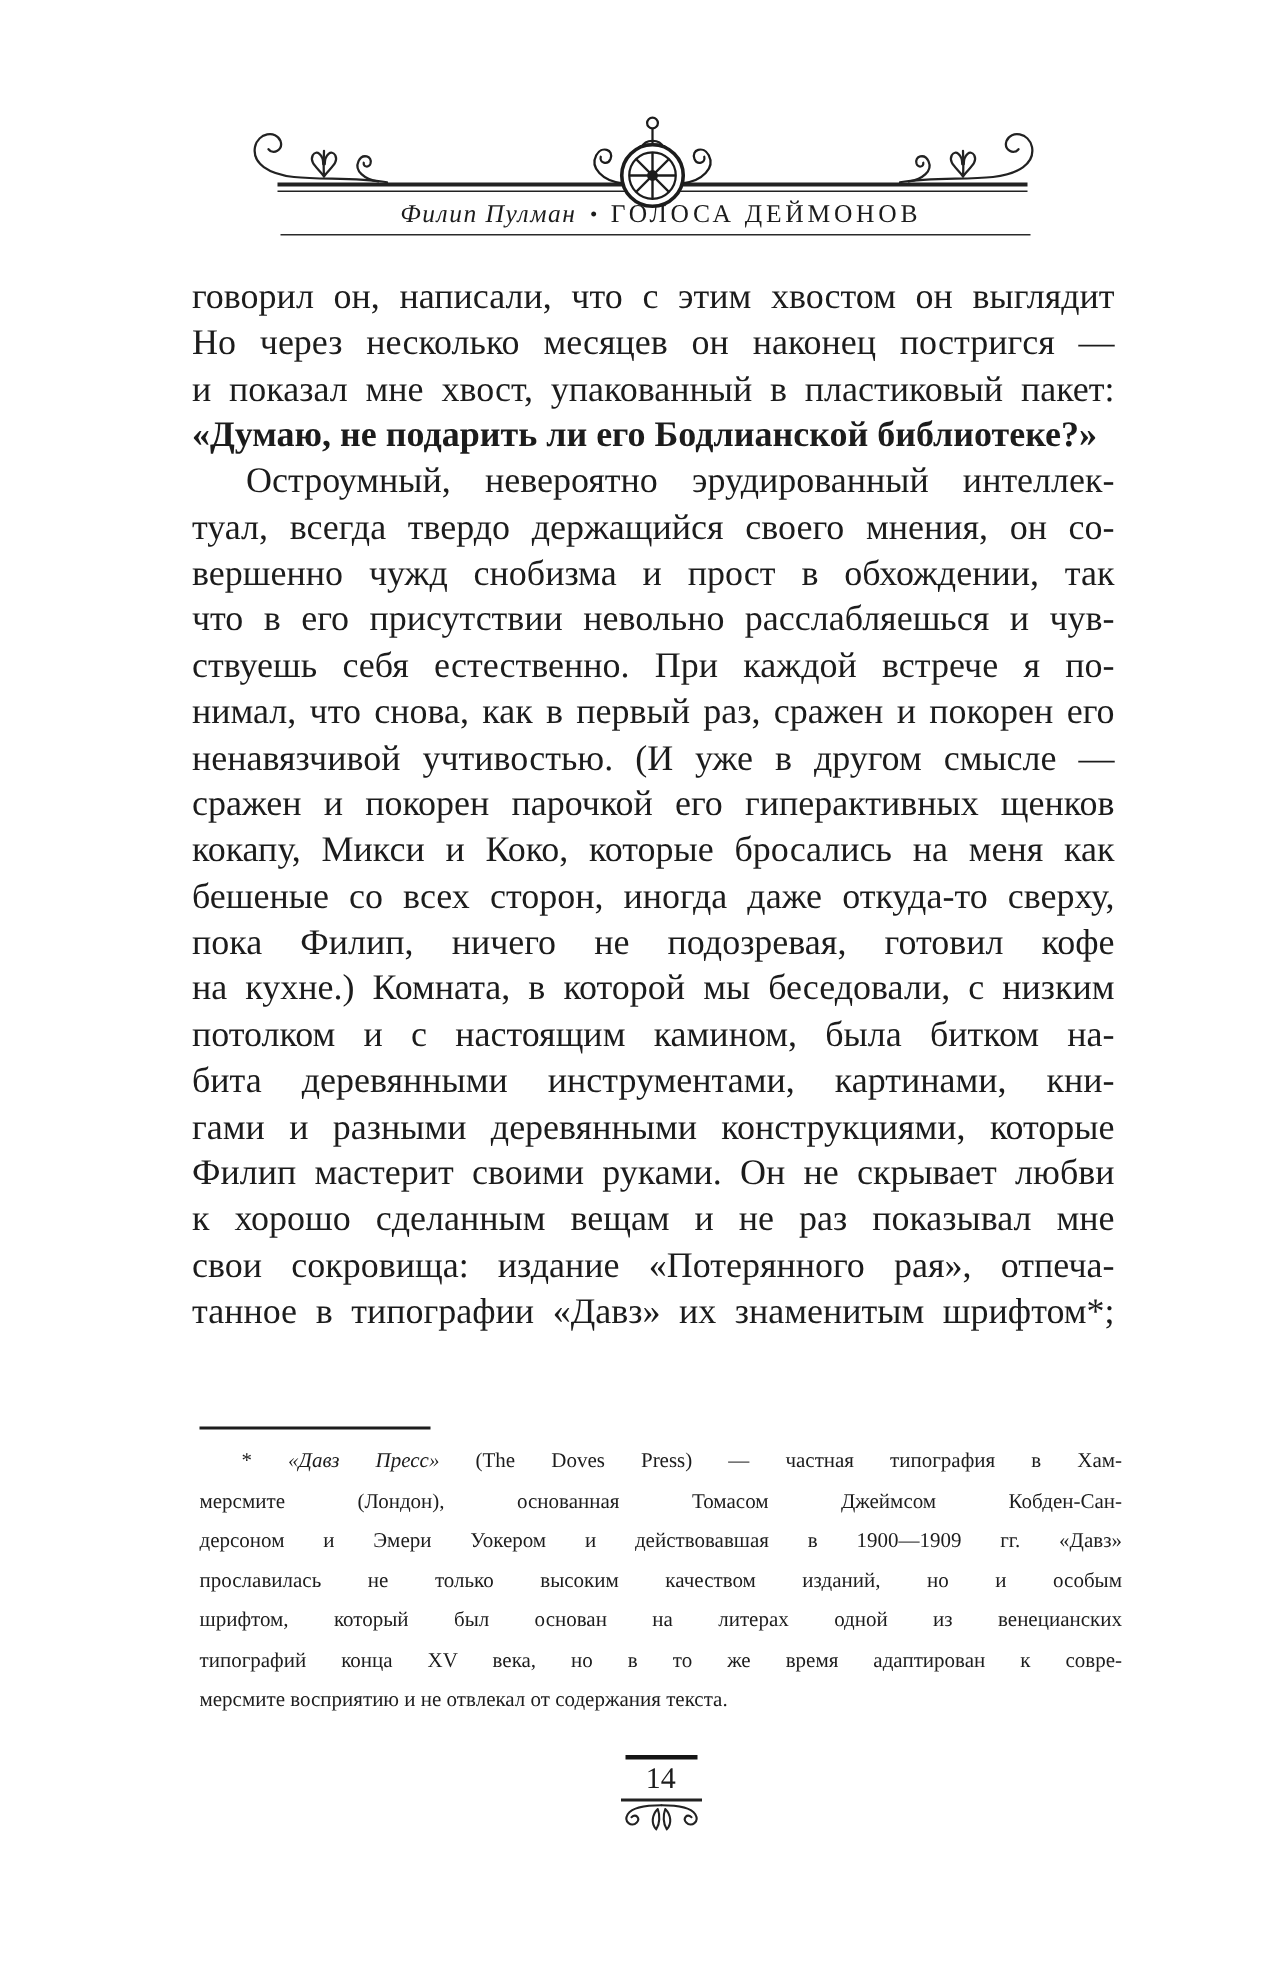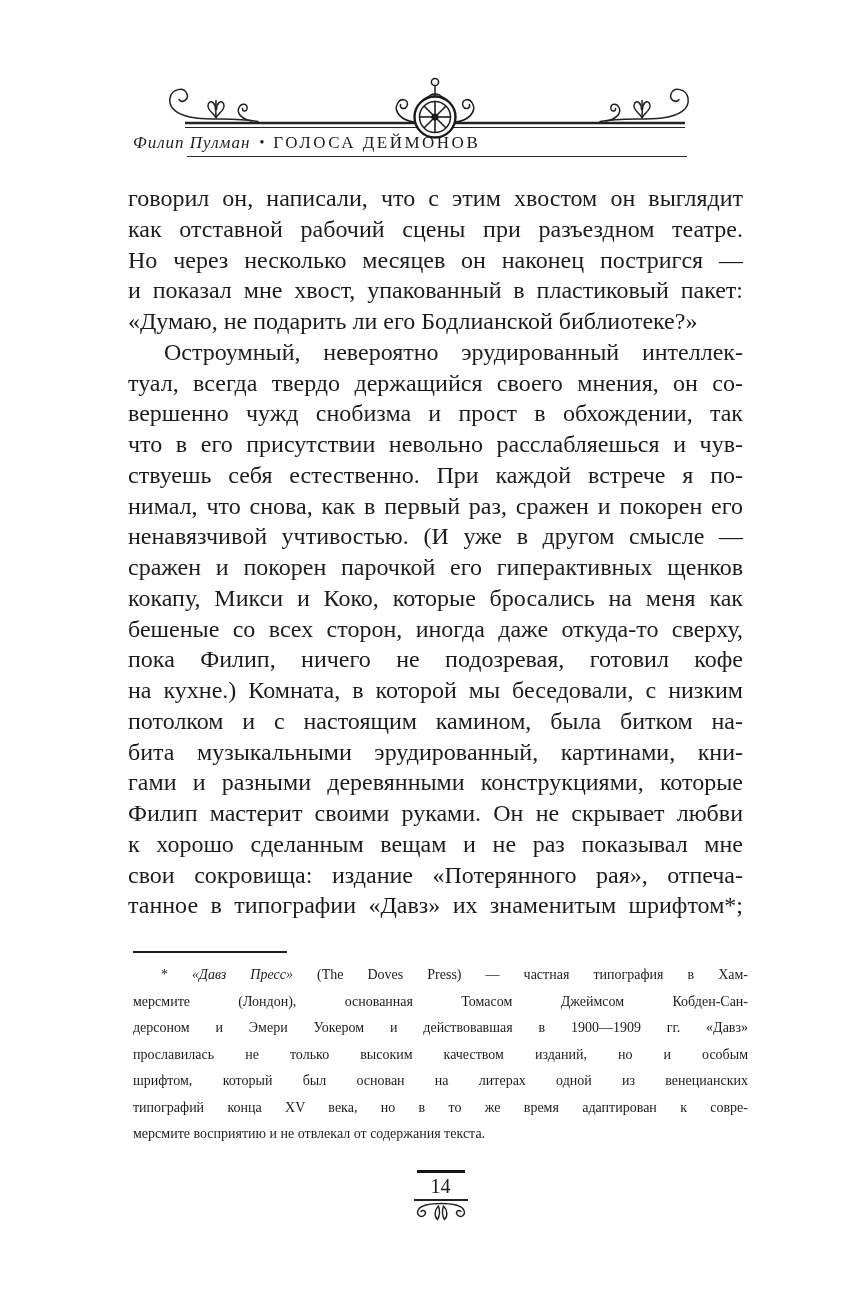--- a/index.html
+++ b/index.html
@@ -10,38 +10,38 @@
     background: #ffffff;
     color: #1c1c1c;
     font-family: "Liberation Serif", "DejaVu Serif", serif;
     overflow: hidden;
   }
 
   
   .orn-top { position: absolute; top: 72px; left: 0; }
   .running-head {
     position: absolute; top: 132px; left: 133px; width: 615px;
-    text-align: left; font-size: 17px; line-height: 22px;
+    text-align: center; font-size: 17px; line-height: 22px;
     white-space: nowrap;
   }
   .running-head .author { font-style: italic; letter-spacing: 1px; }
   .running-head .dot { font-size: 14px; margin: 0 9px; vertical-align: 1px; }
   .running-head .booktitle { letter-spacing: 2.5px; }
   .head-rule {
     position: absolute; top: 156px; left: 187px; width: 500px;
     border-top: 1.5px solid #2a2a2a;
   }
 
   
   .body-text {
     position: absolute; top: 183px; left: 128px; width: 615px;
     font-size: 24px; line-height: 30.75px;
   }
   .tline { text-align: justify; text-align-last: justify; }
-  .tline.no-stretch { text-align-last: left; }
+  .tline.no-stretch { text-align-last: left; font-weight: bold; }
   .tline.indent { text-indent: 36px; }
 
   
   .footnote-rule {
     position: absolute; top: 951px; left: 133px; width: 154px;
     border-top: 2px solid #1c1c1c;
   }
   .footnote-text {
     position: absolute; top: 962px; left: 133px; width: 615px;
     font-size: 14px; line-height: 26.5px;
@@ -104,38 +104,37 @@
     </g>
   </svg>
 
   <div class="running-head">
     <span class="author">Филип Пулман</span><span class="dot">•</span><span class="booktitle">ГОЛОСА ДЕЙМОНОВ</span>
   </div>
   <div class="head-rule"></div>
 
   <div class="body-text">
       <div class="tline">говорил он, написали, что с этим хвостом он выглядит</div>
-      <div class="tline">как отставной рабочий сцены при разъездном театре.</div>
       <div class="tline">Но через несколько месяцев он наконец постригся —</div>
       <div class="tline">и показал мне хвост, упакованный в пластиковый пакет:</div>
       <div class="tline no-stretch">«Думаю, не подарить ли его Бодлианской библиотеке?»</div>
       <div class="tline indent">Остроумный, невероятно эрудированный интеллек-</div>
       <div class="tline">туал, всегда твердо держащийся своего мнения, он со-</div>
       <div class="tline">вершенно чужд снобизма и прост в обхождении, так</div>
       <div class="tline">что в его присутствии невольно расслабляешься и чув-</div>
       <div class="tline">ствуешь себя естественно. При каждой встрече я по-</div>
       <div class="tline">нимал, что снова, как в первый раз, сражен и покорен его</div>
       <div class="tline">ненавязчивой учтивостью. (И уже в другом смысле —</div>
       <div class="tline">сражен и покорен парочкой его гиперактивных щенков</div>
       <div class="tline">кокапу, Микси и Коко, которые бросались на меня как</div>
       <div class="tline">бешеные со всех сторон, иногда даже откуда-то сверху,</div>
       <div class="tline">пока Филип, ничего не подозревая, готовил кофе</div>
       <div class="tline">на кухне.) Комната, в которой мы беседовали, с низким</div>
       <div class="tline">потолком и с настоящим камином, была битком на-</div>
-      <div class="tline">бита музыкальными эрудированный, картинами, кни-</div>
+      <div class="tline">бита деревянными инструментами, картинами, кни-</div>
       <div class="tline">гами и разными деревянными конструкциями, которые</div>
       <div class="tline">Филип мастерит своими руками. Он не скрывает любви</div>
       <div class="tline">к хорошо сделанным вещам и не раз показывал мне</div>
       <div class="tline">свои сокровища: издание «Потерянного рая», отпеча-</div>
       <div class="tline">танное в типографии «Давз» их знаменитым шрифтом*;</div>
     </div>
 
   <div class="footnote-rule"></div>
   <div class="footnote-text">
       <div class="fline findent">* <i>«Давз Пресс»</i> (The Doves Press) — частная типография в Хам-</div>

